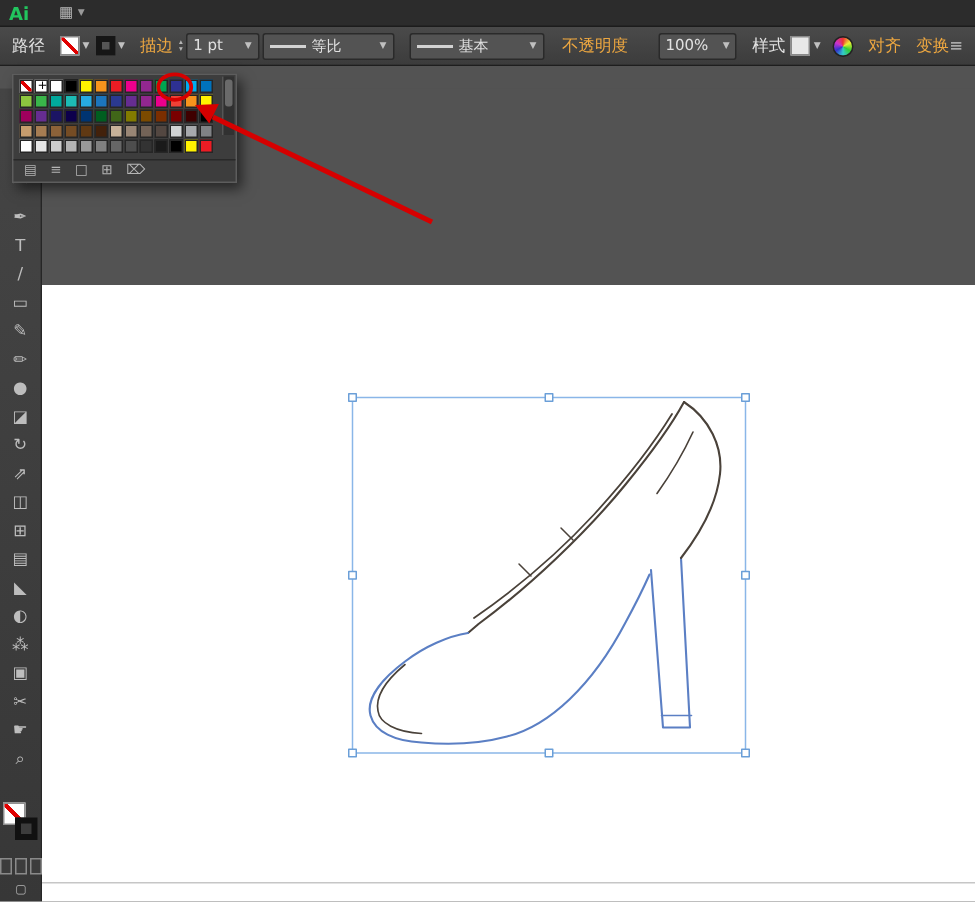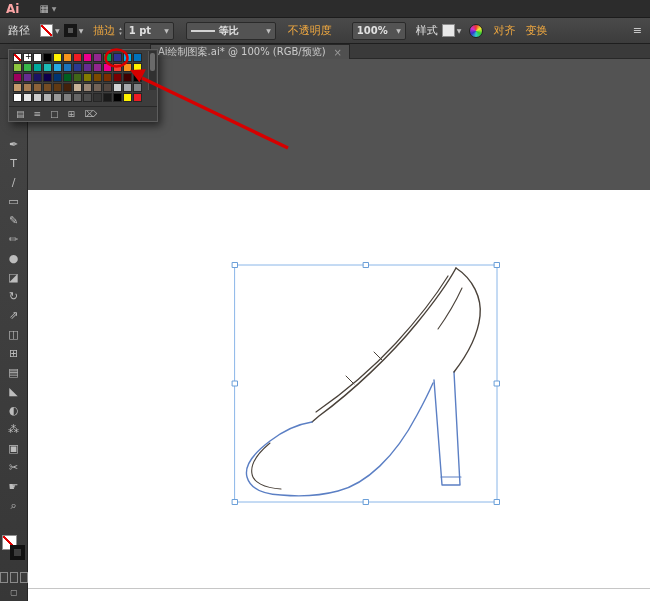--- a/index.html
+++ b/index.html
@@ -2,42 +2,42 @@
 <html><head>
 <meta charset="utf-8">
 <style>
   html,body{margin:0;padding:0;}
   body{font-family:"DejaVu Sans","Liberation Sans",sans-serif;}
   .root{position:relative;width:650px;height:601px;background:#535353;overflow:hidden;}
 
   
   .menubar{position:absolute;top:0;left:0;width:650px;height:18px;background:#2c2c2c;
     display:flex;align-items:center;border-bottom:1px solid #1c1c1c;box-sizing:border-box;}
-  .logo{color:#fca5a5;font-weight:bold;font-size:12px;margin:0 8px 0 6px;}
+  .logo{color:#22c55e;font-weight:bold;font-size:12px;margin:0 8px 0 6px;}
   .menus{display:flex;}
   .menu-item{padding:0 7px;font-size:11px;line-height:17px;color:#d9d9d9;white-space:nowrap;}
   .mb-icon{color:#b9b9b9;font-size:10px;margin-left:12px;}
   .mb-caret{color:#9a9a9a;font-size:6px;margin:0 3px;}
 
   
   .controlbar{position:absolute;top:18px;left:0;width:650px;height:26px;
     background:linear-gradient(#4a4a4a,#3c3c3c);display:flex;align-items:center;
     border-bottom:1px solid #1e1e1e;box-sizing:border-box;font-size:11px;color:#d6d6d6;}
   .cb-label{white-space:nowrap;}
   .white{color:#e2e2e2;}
   .amber{color:#eda740;}
   .chipbox{display:inline-flex;align-items:center;gap:2px;}
   .chip{display:inline-block;width:13px;height:13px;box-sizing:border-box;border:1px solid #8a8a8a;position:relative;}
   .none-chip{background:#fff;}
   .none-chip::after{content:"";position:absolute;inset:0;
     background:linear-gradient(to top right,transparent 43%,#e00000 43%,#e00000 57%,transparent 57%);}
   .stroke-chip{border:4px solid #161616;background:#555;}
   .caret{font-size:6px;color:#c0c0c0;}
   .field{display:inline-flex;align-items:center;gap:4px;background:#535353;
-    border:1px solid #2a2a2a;border-radius:2px;padding:1px 4px;height:14px;font-size:10px;color:#e0e0e0;white-space:nowrap;font-weight:bold;}
+    border:1px solid #2a2a2a;border-radius:2px;padding:1px 4px;height:14px;font-size:10px;color:#e0e0e0;white-space:nowrap;}
   .stepper{display:inline-flex;flex-direction:column;line-height:5px;font-size:5px;color:#b5b5b5;margin-left:4px;}
   .lineglyph{display:inline-block;width:24px;height:2px;background:#d2d2d2;}
   .recolor{width:12px;height:12px;border-radius:50%;
     background:conic-gradient(#e33,#ee3,#3c3,#3cc,#33c,#c3c,#e33);display:inline-block;border:1px solid #222;}
   .panelmenu{margin-left:auto;margin-right:8px;color:#c7c7c7;font-size:11px;}
 
   
   .tabbar{position:absolute;top:44px;left:0;width:650px;height:15px;background:#3a3a3a;
     border-bottom:1px solid #282828;box-sizing:border-box;}
   .tab{position:absolute;left:150px;top:0;height:15px;display:flex;align-items:center;gap:8px;
@@ -105,47 +105,46 @@
     </span>
     <span class="cb-label amber" style="margin-left:10px">描边</span>
     <span class="stepper">
         <span>▴</span>
         <span>▾</span>
       </span>
     <span class="field" style="margin-left:2px;width:40px">
       <span>1 pt</span>
       <span class="caret" style="margin-left:auto">▼</span>
     </span>
-    <span class="field" style="margin-left:12px;width:80px">
+    <span class="field" style="margin-left:2px;width:80px">
       <span class="lineglyph"></span>
       <span>等比</span>
+      <span class="caret" style="margin-left:auto">▼</span>
+    </span>
+    <span class="field" style="margin-left:10px;width:82px">
+      <span class="lineglyph"></span>
+      <span>基本</span>
       <span class="caret" style="margin-left:auto">▼</span>
     </span>
     <span class="cb-label amber" style="margin-left:12px">不透明度</span>
     <span class="field" style="margin-left:20px;width:44px">
       <span>100%</span>
       <span class="caret" style="margin-left:auto">▼</span>
     </span>
     <span class="cb-label white" style="margin-left:10px">样式</span>
     <span class="chipbox" style="margin-left:4px">
       <span class="chip" style="background:#e8e8e8"></span>
       <span class="caret">▼</span>
     </span>
     <span class="recolor" style="margin-left:8px"></span>
     <span class="cb-label amber" style="margin-left:10px">对齐</span>
     <span class="cb-label amber" style="margin-left:10px">变换</span>
     <span class="panelmenu">≡</span>
   </div>
 
-  <div class="tabbar">
-    <div class="tab">
-      <span>Ai绘制图案.ai* @ 100% (RGB/预览)</span>
-      <span class="tab-close">×</span>
-    </div>
-  </div>
 
   <div class="pasteboard"></div>
   <div class="artboard"></div>
   <div class="artboard-edge"></div>
 
   <div class="toolbar">
     <div>
 
     <div class="tool">▸</div>
         <div class="tool">▹</div>

